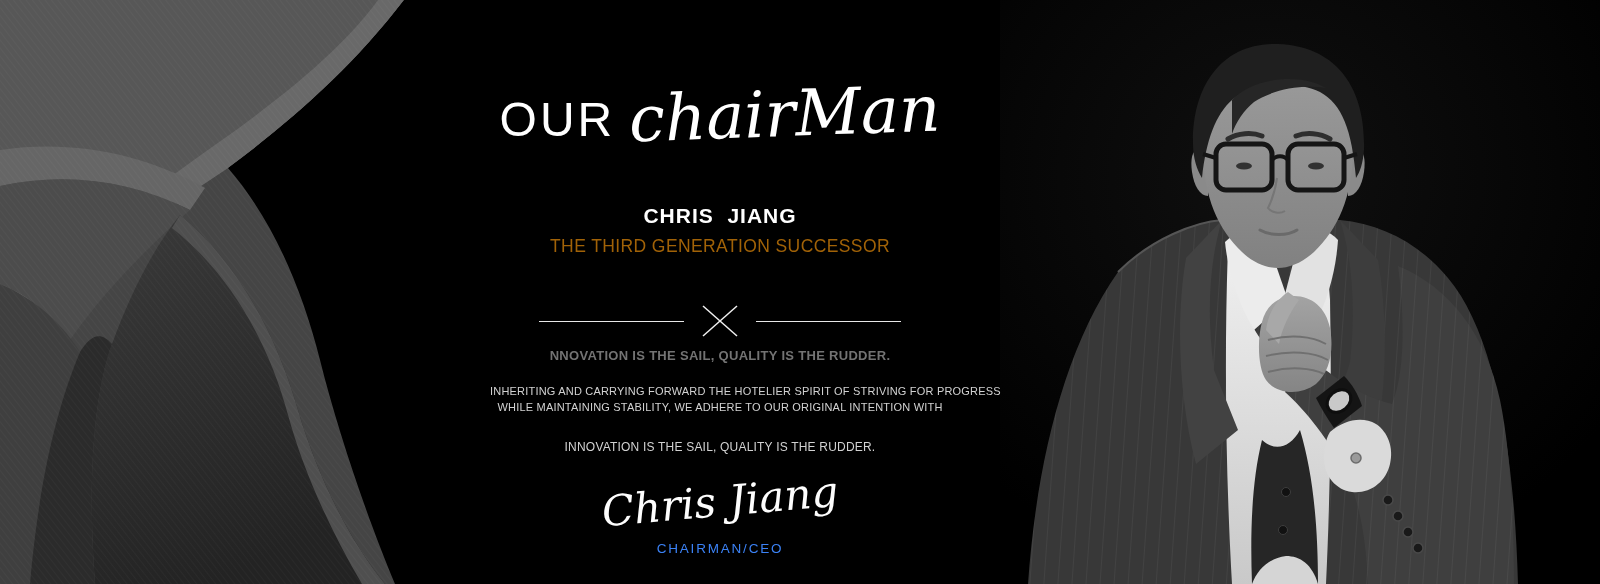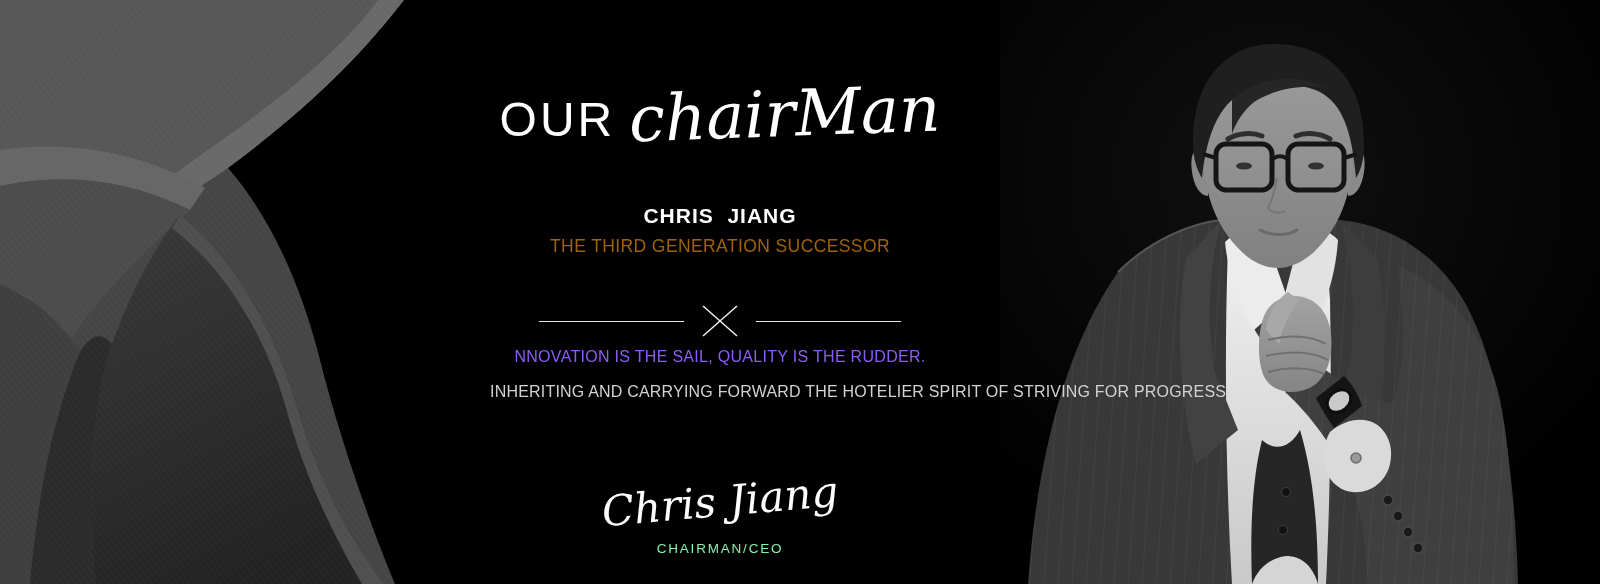--- a/index.html
+++ b/index.html
@@ -11,26 +11,26 @@
   .portrait{position:absolute;left:1000px;top:0;}
   .content{position:absolute;left:490px;top:0;width:460px;height:512px;text-align:center;margin-top:24px;}
   .content > div{position:absolute;width:100%;left:0;}
   .title{top:58px;display:flex;justify-content:center;align-items:baseline;gap:14px;}
   .t-our{font-size:48px;font-weight:400;letter-spacing:3px;color:#fff;line-height:1;}
   .t-script{font-family:"DejaVu Serif",serif;font-style:italic;font-size:64px;line-height:1;color:#fff;transform:rotate(-2deg);}
   .name{top:180px;font-size:21px;font-weight:600;letter-spacing:1px;white-space:pre;color:#fff;}
   .subtitle{top:211px;font-size:17.5px;line-height:22px;font-weight:400;letter-spacing:.4px;color:#a16207;}
   .divider{top:279px;display:flex;align-items:center;justify-content:center;gap:16px;height:36px;}
   .d-line{display:inline-block;width:145px;height:1px;background:#e8e8e8;}
-  .tagline{top:324px;font-size:16px;font-weight:400;letter-spacing:.3px;color:#8b5cf6;}
-  .paragraph{top:360px;font-size:16px;line-height:15.5px;color:#d2d2d2;letter-spacing:.2px;}
+  .tagline{top:324px;font-size:13px;font-weight:700;letter-spacing:.3px;color:#737373;}
+  .paragraph{top:360px;font-size:11px;line-height:15.5px;color:#d2d2d2;letter-spacing:.2px;}
   .paragraph div{white-space:nowrap;}
   .quote{top:416px;font-size:12px;color:#d2d2d2;letter-spacing:.2px;}
   .signature{top:455px;font-family:"DejaVu Serif",serif;font-style:italic;font-size:42px;line-height:1.1;color:#fdfdfd;transform:rotate(-5deg);}
-  .sig-title{top:517px;font-size:13.5px;letter-spacing:1.8px;color:#86efac;}
+  .sig-title{top:517px;font-size:13.5px;letter-spacing:1.8px;color:#3b82f6;}
 </style>
 </head>
 <body>
 
 <div class="banner">
 
   <svg class="fabric" width="420" height="584" viewBox="0 0 420 584">
     <defs>
       <pattern id="twill" width="5" height="5" patternUnits="userSpaceOnUse" patternTransform="rotate(-38)">
         <line x1="0" y1="0" x2="0" y2="5" stroke="rgba(255,255,255,0.05)" stroke-width="1"></line>
@@ -163,20 +163,22 @@
         <line x1="3" y1="2" x2="37" y2="32" stroke="#f0f0f0" stroke-width="1.5"></line>
         <line x1="37" y1="2" x2="3" y2="32" stroke="#f0f0f0" stroke-width="1.5"></line>
       </svg>
       <span class="d-line"></span>
     </div>
 
     <div class="tagline">NNOVATION IS THE SAIL, QUALITY IS THE RUDDER.</div>
 
     <div class="paragraph">
       <div>INHERITING AND CARRYING FORWARD THE HOTELIER SPIRIT OF STRIVING FOR PROGRESS</div>
+      <div>WHILE MAINTAINING STABILITY, WE ADHERE TO OUR ORIGINAL INTENTION WITH</div>
     </div>
 
+    <div class="quote">INNOVATION IS THE SAIL, QUALITY IS THE RUDDER.</div>
 
     <div class="signature">Chris Jiang</div>
 
     <div class="sig-title">CHAIRMAN/CEO</div>
   </div>
 </div>
 
 </body></html>

